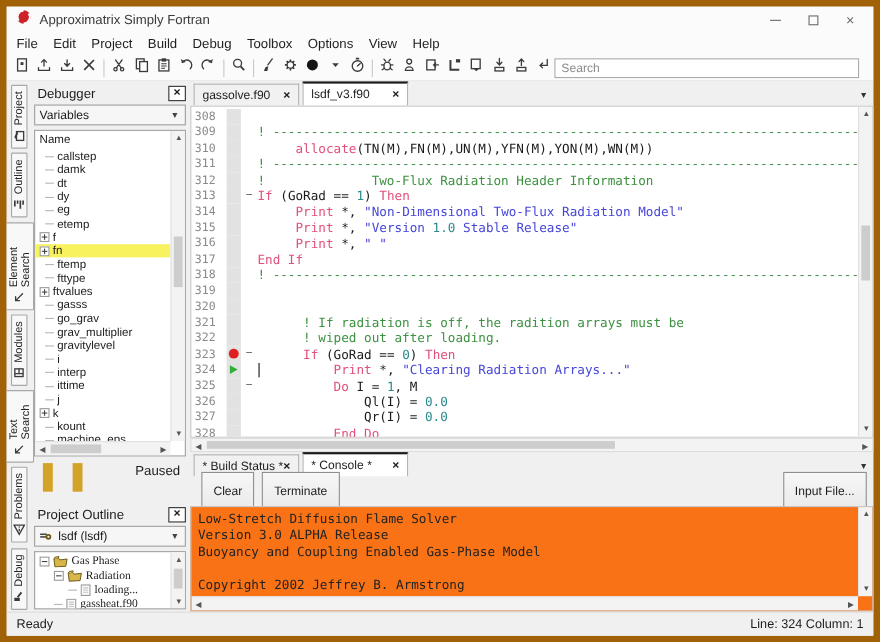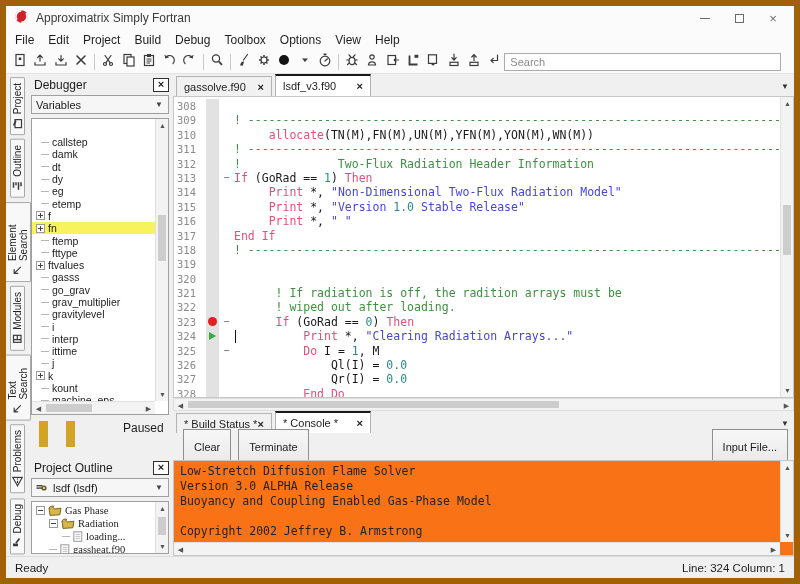--- a/index.html
+++ b/index.html
@@ -350,20 +350,21 @@
     <div class="leftpanel">
       <div class="panel-head">
         <span>Debugger</span>
         <span class="x-btn">×</span>
       </div>
       <div class="combo">
         <span class="clabel">Variables</span>
         <span class="chev">▼</span>
       </div>
       <div class="listbox varlist">
+        <div class="list-header">Name</div>
         <div class="vrows" id="vrows">
             <div class="vrow">
               <span class="dash"></span>
               <span>callstep</span>
             </div>
             <div class="vrow">
               <span class="dash"></span>
               <span>damk</span>
             </div>
             <div class="vrow">

